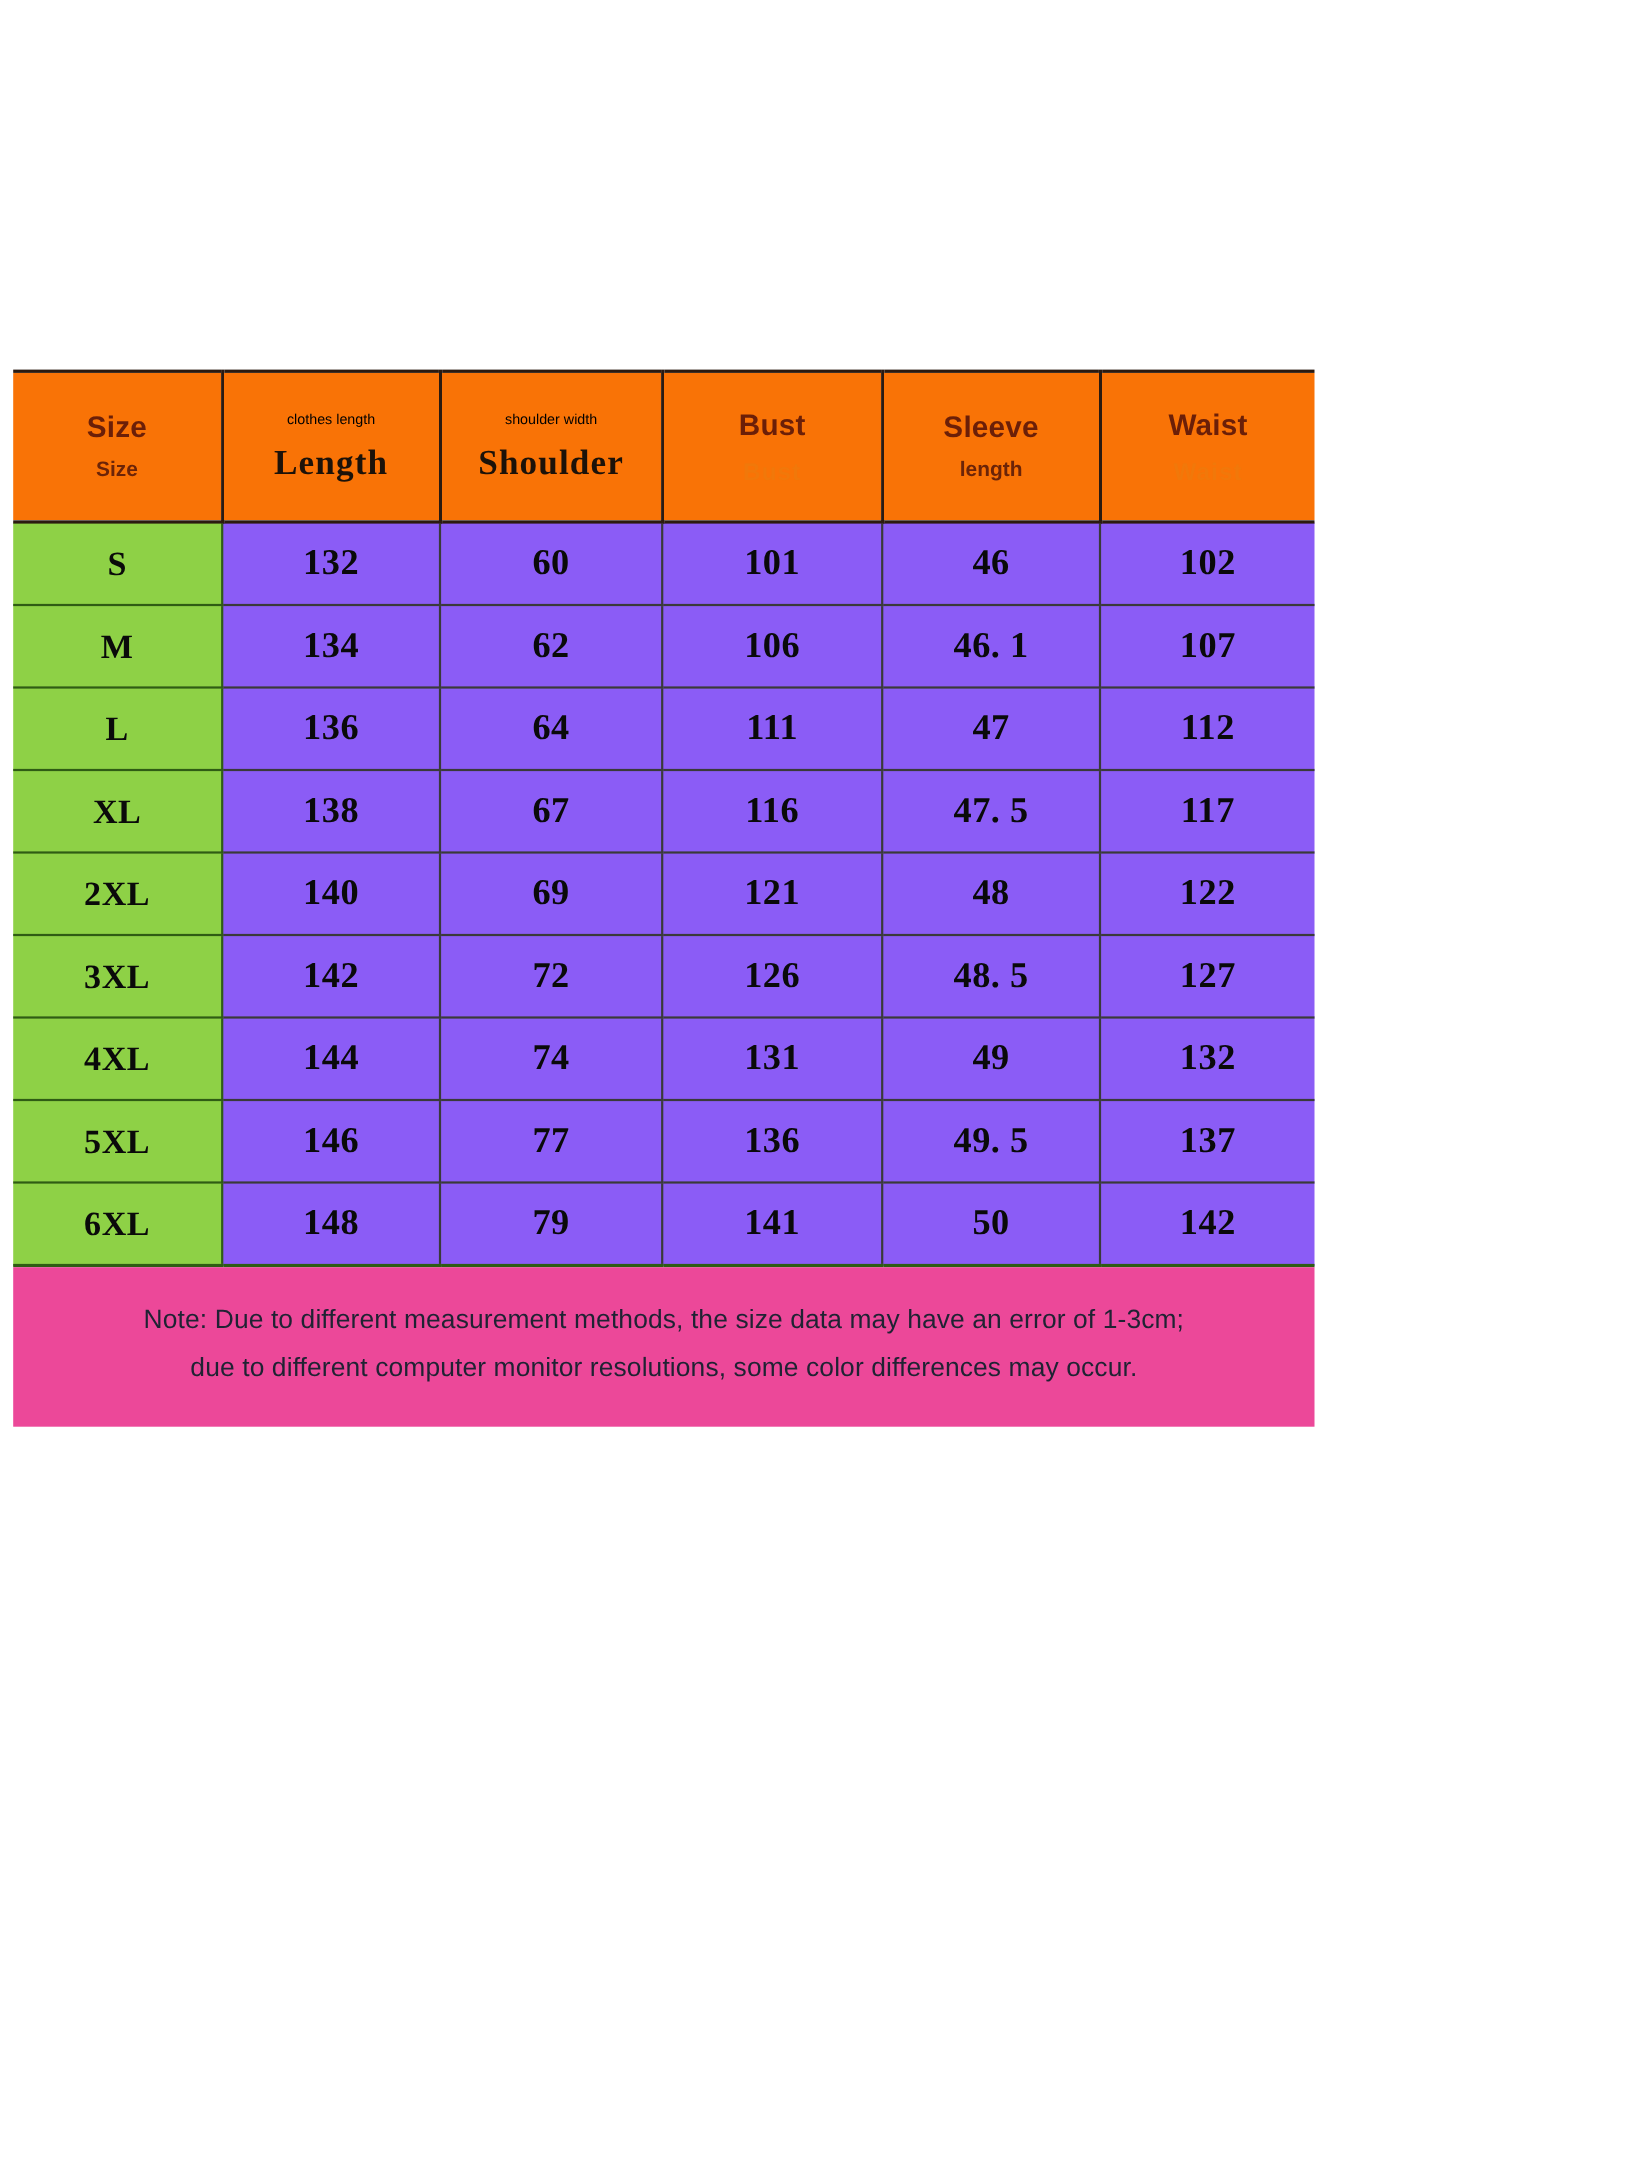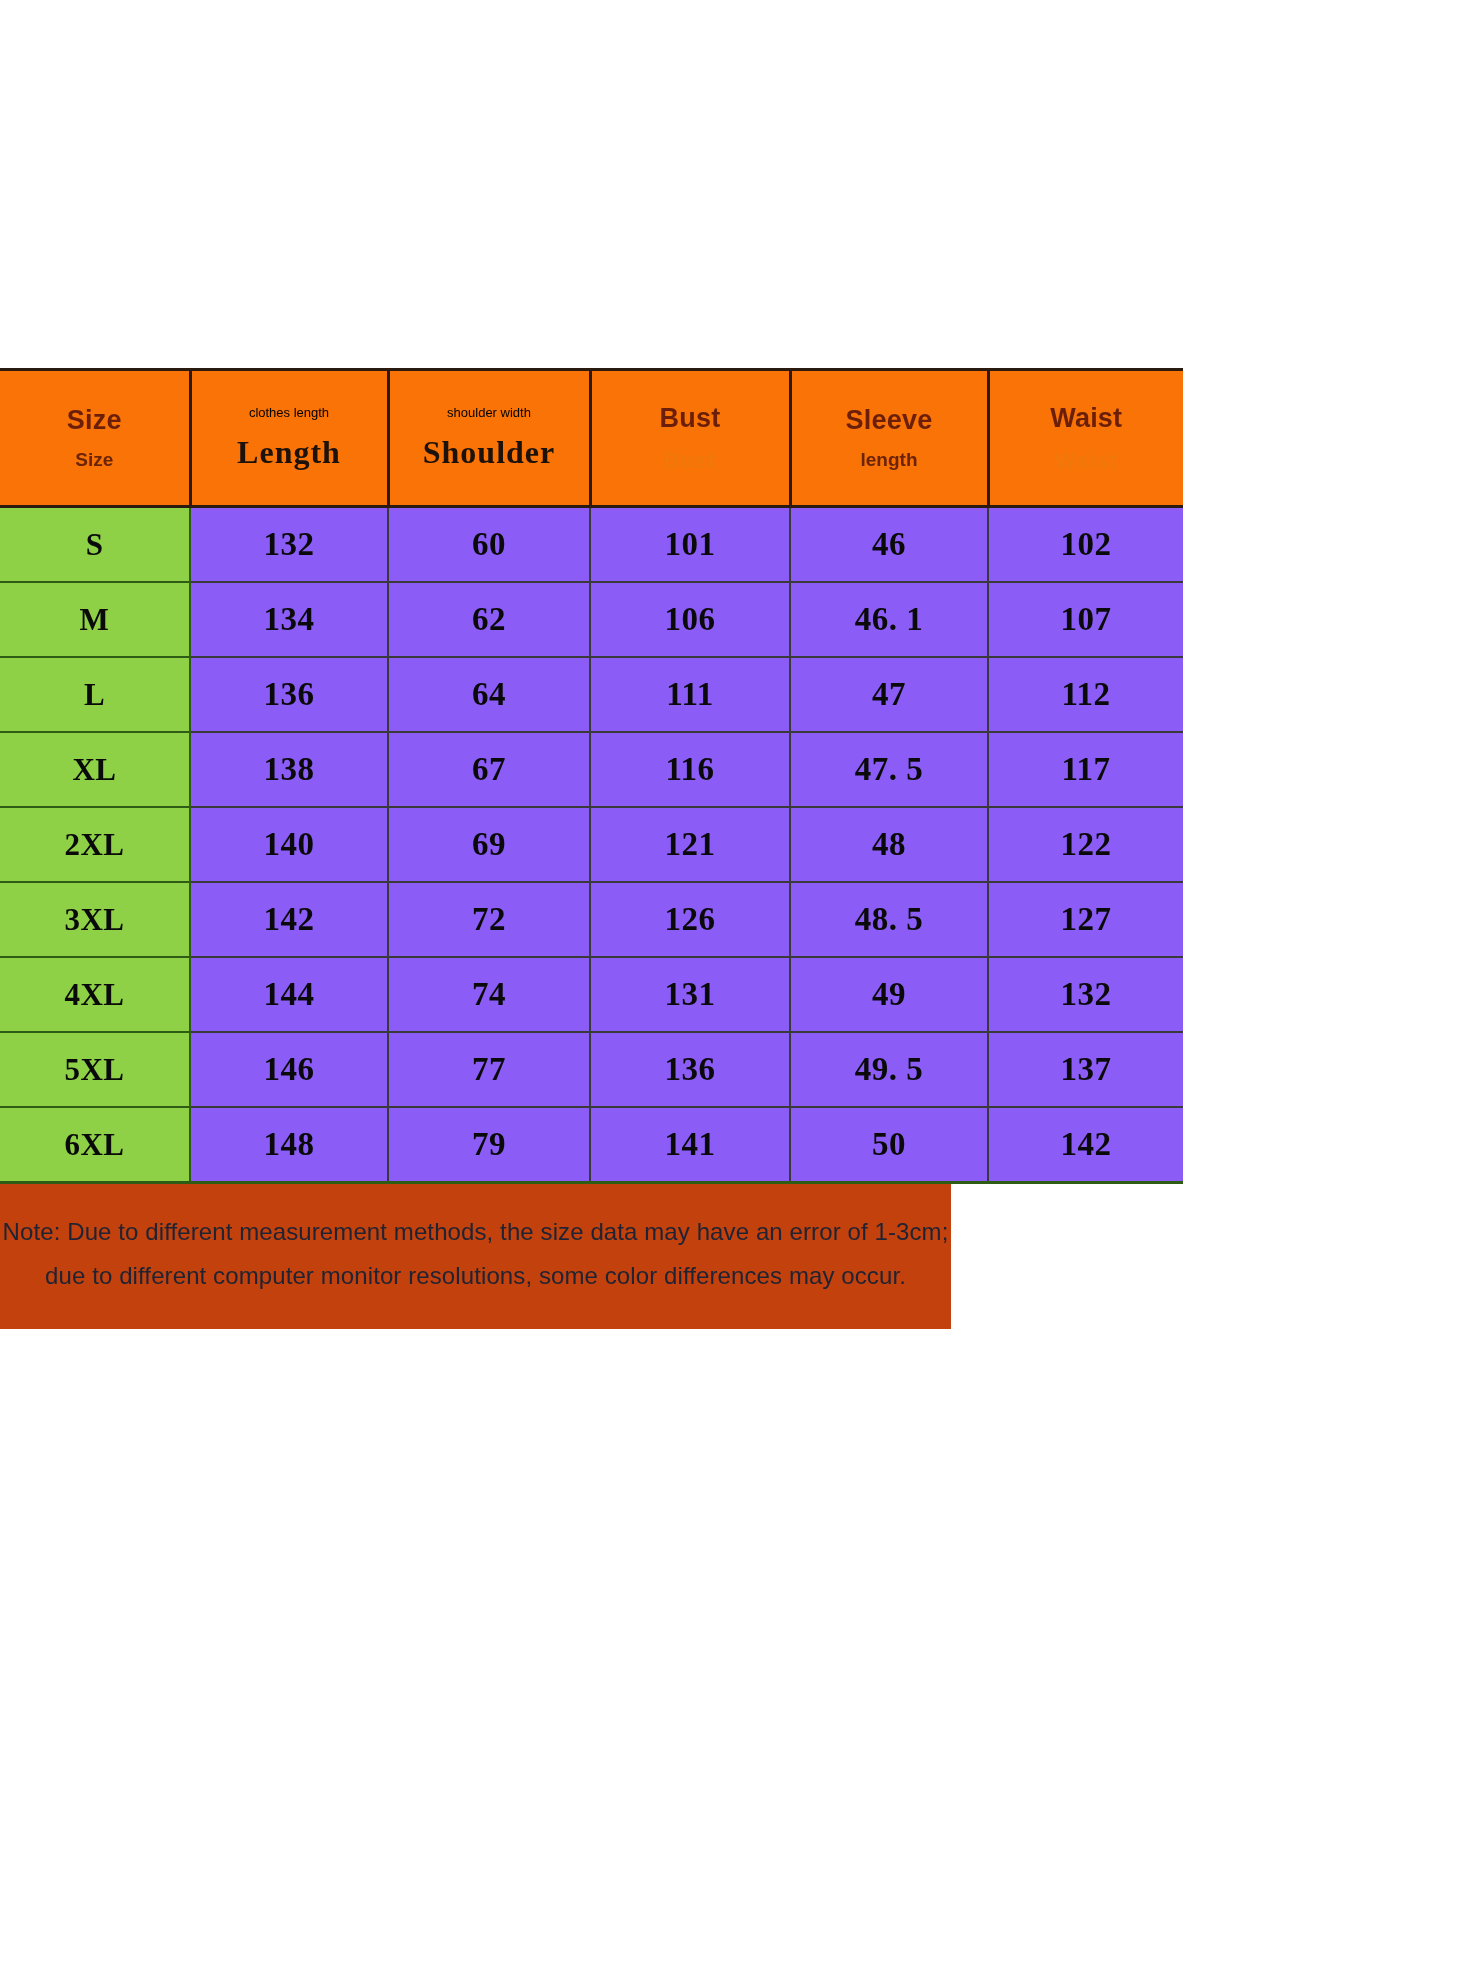--- a/index.html
+++ b/index.html
@@ -17,25 +17,24 @@
   #page {
     position: relative;
     width: 1482px;
     height: 1966px;
     background: #ffffff;
   }
 
   
   #chart-card {
     position: absolute;
-    left: 0px;
+    left: 12px;
     top: 336px;
     width: 1183px;
     height: 913px;
-    margin-top: 32px;
   }
 
   table.size-table {
     border-collapse: collapse;
     table-layout: fixed;
     width: 1183px;
     border-top: 3px solid #2b1a10;
   }
 
   table.size-table col.c-size     { width: 190px; }
@@ -121,22 +120,22 @@
 
   tbody tr:last-child td {
     border-bottom: 3px solid #2f5c14;
   }
   tbody tr:last-child td.size-cell {
     border-bottom: 3px solid #2f5c14;
   }
 
   
   .note-band {
-    width: 951px;
-    background: #c2410c;
+    width: 1183px;
+    background: #ec4899;
     padding: 26px 0 30px 0;
     box-sizing: border-box;
     text-align: center;
   }
   .note-line {
     display: block;
     font-family: "Liberation Sans", sans-serif;
     font-size: 24px;
     color: #1f2333;
     line-height: 1.85;

